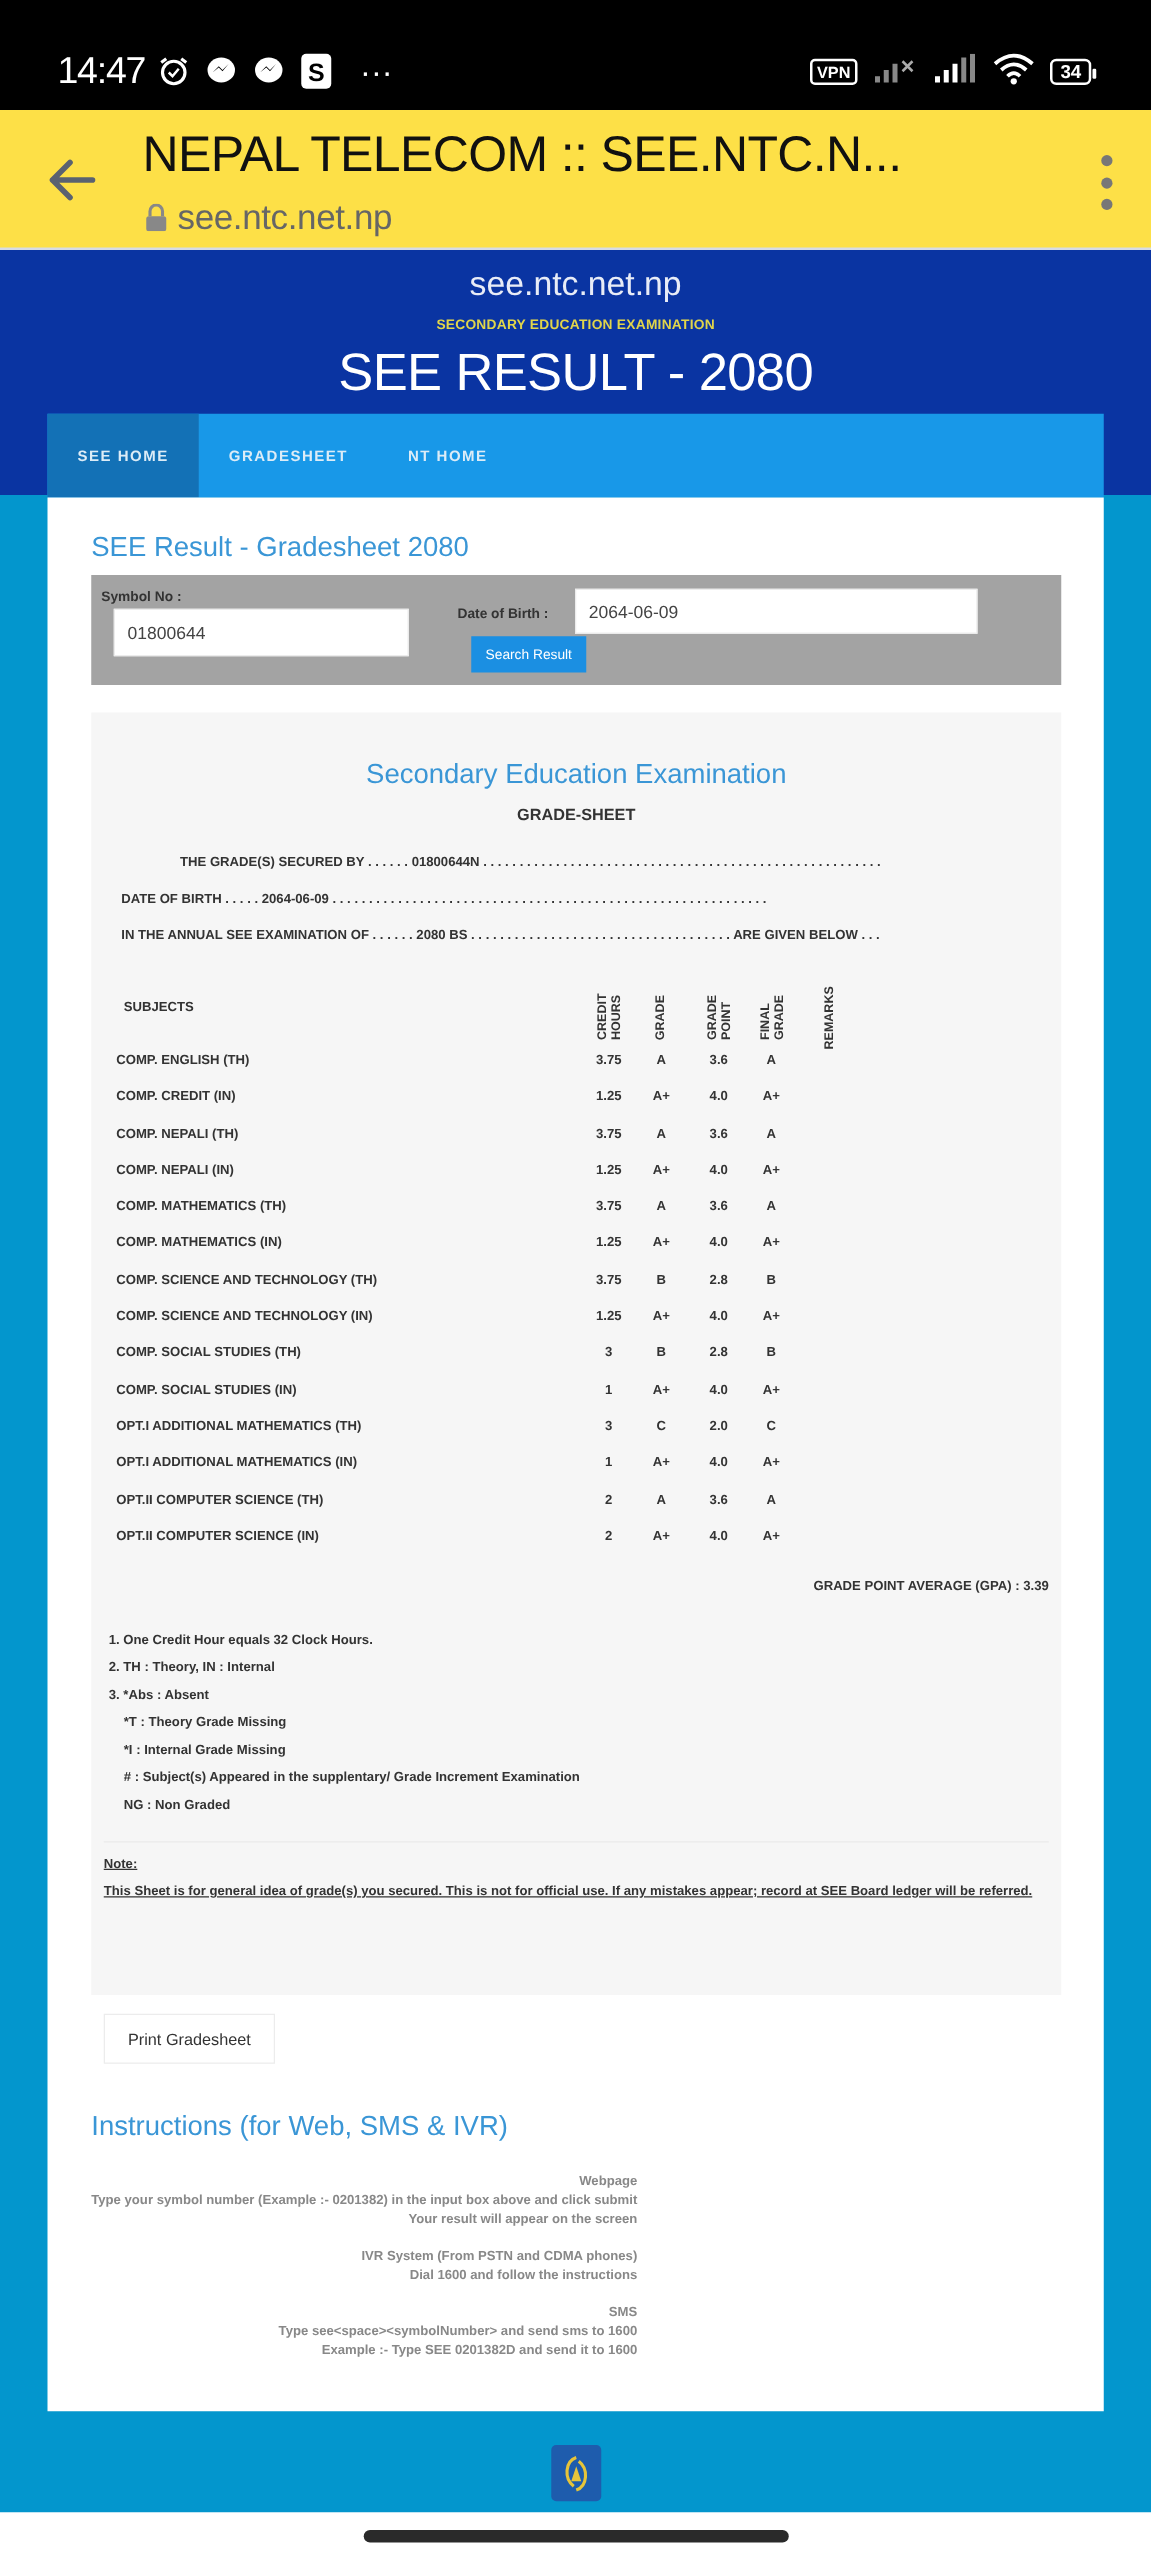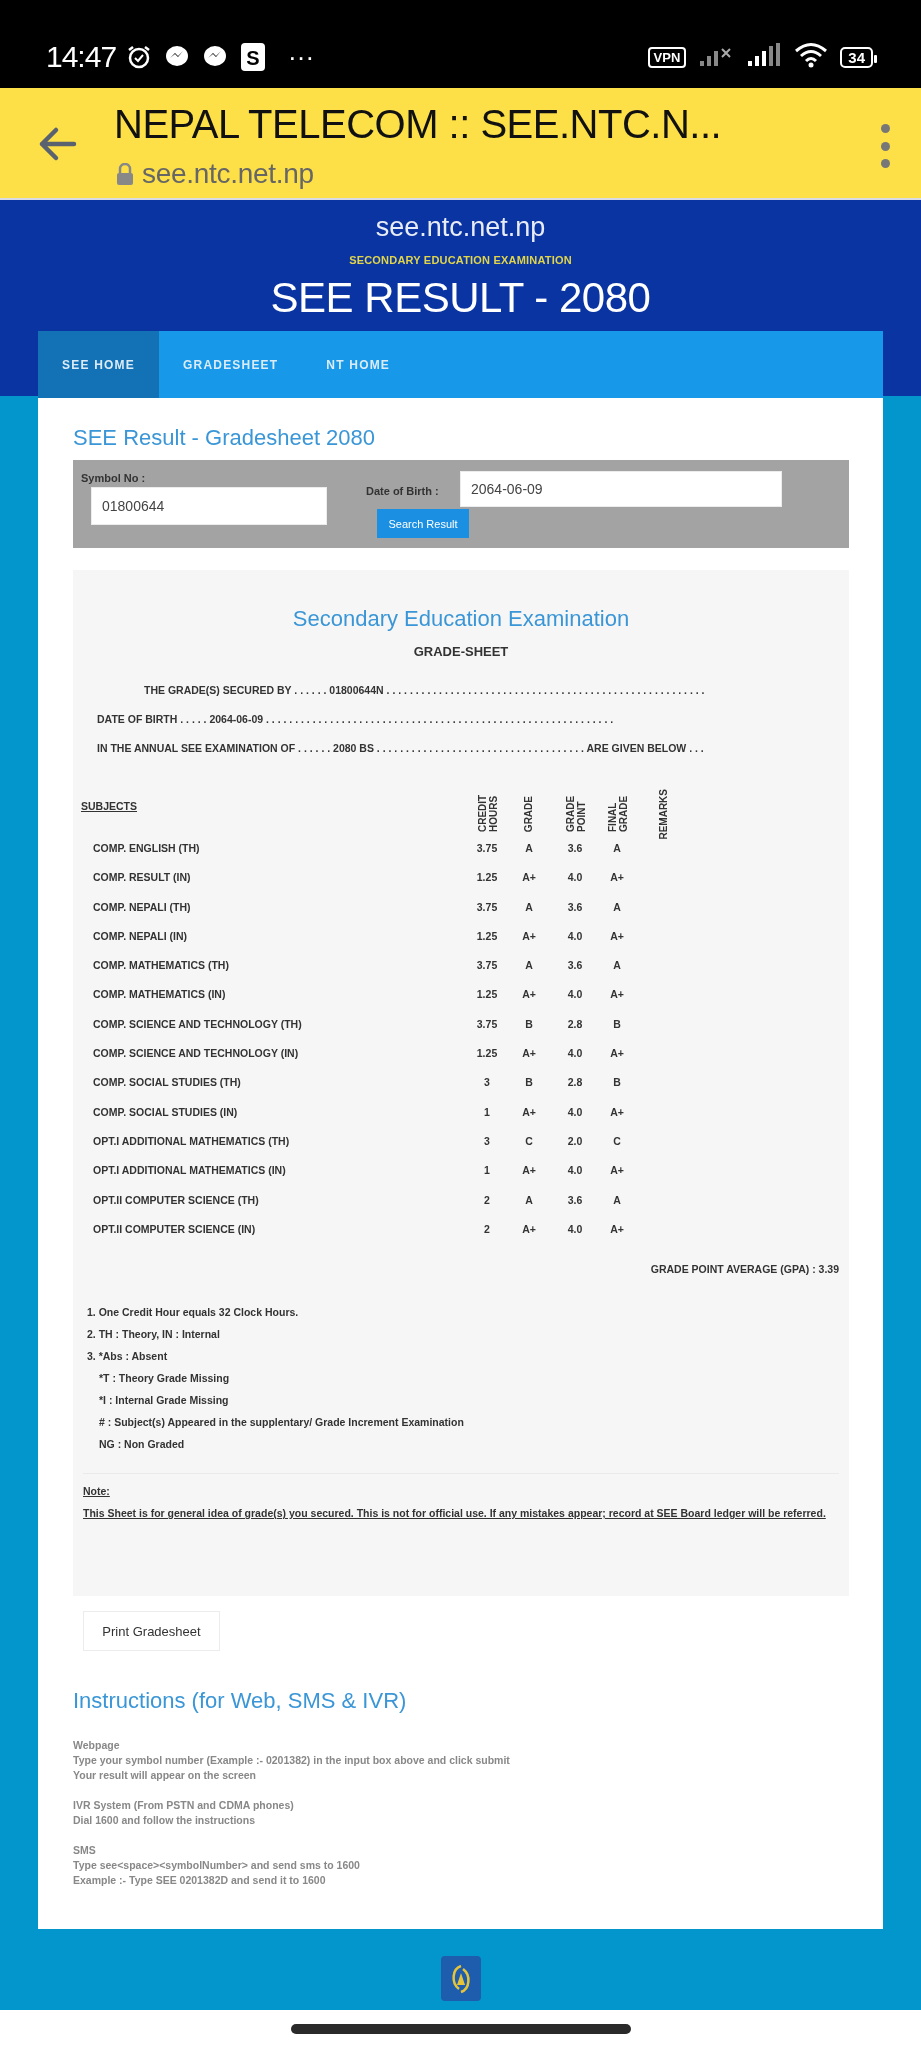--- a/index.html
+++ b/index.html
@@ -44,21 +44,21 @@
   .lbl { position: absolute; font-size: 11px; font-weight: bold; color: #333; }
   .input { position: absolute; background: #fff; border: 1px solid #ececec; font-size: 14px; color: #444; padding: 0 10px; display: flex; align-items: center; font-family: "Liberation Sans", sans-serif; }
   .search-btn { position: absolute; left: 304px; top: 49px; width: 92px; height: 29px; background: #1b8fe2; color: #fff; font-size: 11px; display: flex; align-items: center; justify-content: center; cursor: pointer; }
 
   .sheet { position: absolute; left: 35px; top: 172px; width: 776px; height: 1026px; background: #f6f6f6; }
   .sheet-title { position: absolute; left: 0; width: 100%; top: 36px; text-align: center; font-size: 22px; color: #3a96d6; }
   .sheet-sub { position: absolute; left: 0; width: 100%; top: 74px; text-align: center; font-size: 13px; font-weight: bold; color: #333; }
   .info-line { position: absolute; left: 24px; font-size: 10.5px; font-weight: bold; color: #333; white-space: nowrap; }
 
   .tbl-header { position: absolute; left: 0; top: 200px; width: 776px; height: 70px; }
-  .th-subj { position: absolute; left: 8px; top: 30px; font-size: 10.5px; font-weight: bold; color: #333; text-decoration: underline; }
+  .th-subj { position: absolute; left: 26px; top: 30px; font-size: 10.5px; font-weight: bold; color: #333; }
   .th-rot { position: absolute; bottom: 8px; font-size: 10px; font-weight: bold; color: #333; writing-mode: vertical-rl; transform: rotate(180deg); text-align: left; line-height: 11px; }
 
   .rows { position: absolute; left: 0; top: 266px; width: 776px; }
   .row { position: relative; height: 29.3px; font-size: 10.5px; font-weight: bold; color: #333; }
   .row span { position: absolute; top: 6px; }
   .c-subj { left: 20px; }
   .c-cr { left: 396px; width: 36px; text-align: center; }
   .c-gr { left: 438px; width: 36px; text-align: center; }
   .c-gp { left: 484px; width: 36px; text-align: center; }
   .c-fg { left: 526px; width: 36px; text-align: center; }
@@ -67,21 +67,21 @@
   .legend { position: absolute; left: 14px; top: 731px; font-size: 10.5px; font-weight: bold; color: #333; }
   .legend div { height: 22px; line-height: 22px; }
   .legend .ind { padding-left: 12px; }
   .note-rule { position: absolute; left: 10px; top: 903px; width: 756px; height: 1px; background: #eaeaea; }
   .note { position: absolute; left: 10px; top: 910px; width: 756px; font-size: 10.5px; font-weight: bold; color: #333; line-height: 22px; text-decoration: underline; }
 
   .print-btn { position: absolute; left: 45px; top: 1213px; width: 137px; height: 40px; border: 1px solid #ececec; background: #fff; font-size: 13px; color: #333; display: flex; align-items: center; justify-content: center; cursor: pointer; }
 
   .instr-title { position: absolute; left: 35px; top: 1290px; font-size: 22px; color: #3a96d6; }
   .instr { position: absolute; left: 35px; top: 1340px; font-size: 10.5px; font-weight: bold; color: #888; line-height: 15px; }
-  .instr .blk { margin-bottom: 15px; }
+  .instr .blk { margin-bottom: 15px; text-align: right; }
 
   .footer-logo { position: absolute; left: 441px; top: 1756px; width: 40px; height: 45px; background: #1e5cad; border-radius: 4px; display: flex; align-items: center; justify-content: center; }
 
   .nav-bar { position: absolute; left: 0; top: 2010px; width: 921px; height: 38px; background: #fff; }
   .home-pill { position: absolute; left: 291px; top: 14px; width: 340px; height: 10px; border-radius: 5px; background: #2a2a2a; }
 </style>
 </head>
 <body>
 
 <div class="status-bar">
@@ -210,21 +210,21 @@
 
       <div class="rows" id="rows">
           <div class="row">
             <span class="c-subj">COMP. ENGLISH (TH)</span>
             <span class="c-cr">3.75</span>
             <span class="c-gr">A</span>
             <span class="c-gp">3.6</span>
             <span class="c-fg">A</span>
           </div>
           <div class="row">
-            <span class="c-subj">COMP. RESULT (IN)</span>
+            <span class="c-subj">COMP. CREDIT (IN)</span>
             <span class="c-cr">1.25</span>
             <span class="c-gr">A+</span>
             <span class="c-gp">4.0</span>
             <span class="c-fg">A+</span>
           </div>
           <div class="row">
             <span class="c-subj">COMP. NEPALI (TH)</span>
             <span class="c-cr">3.75</span>
             <span class="c-gr">A</span>
             <span class="c-gp">3.6</span>

